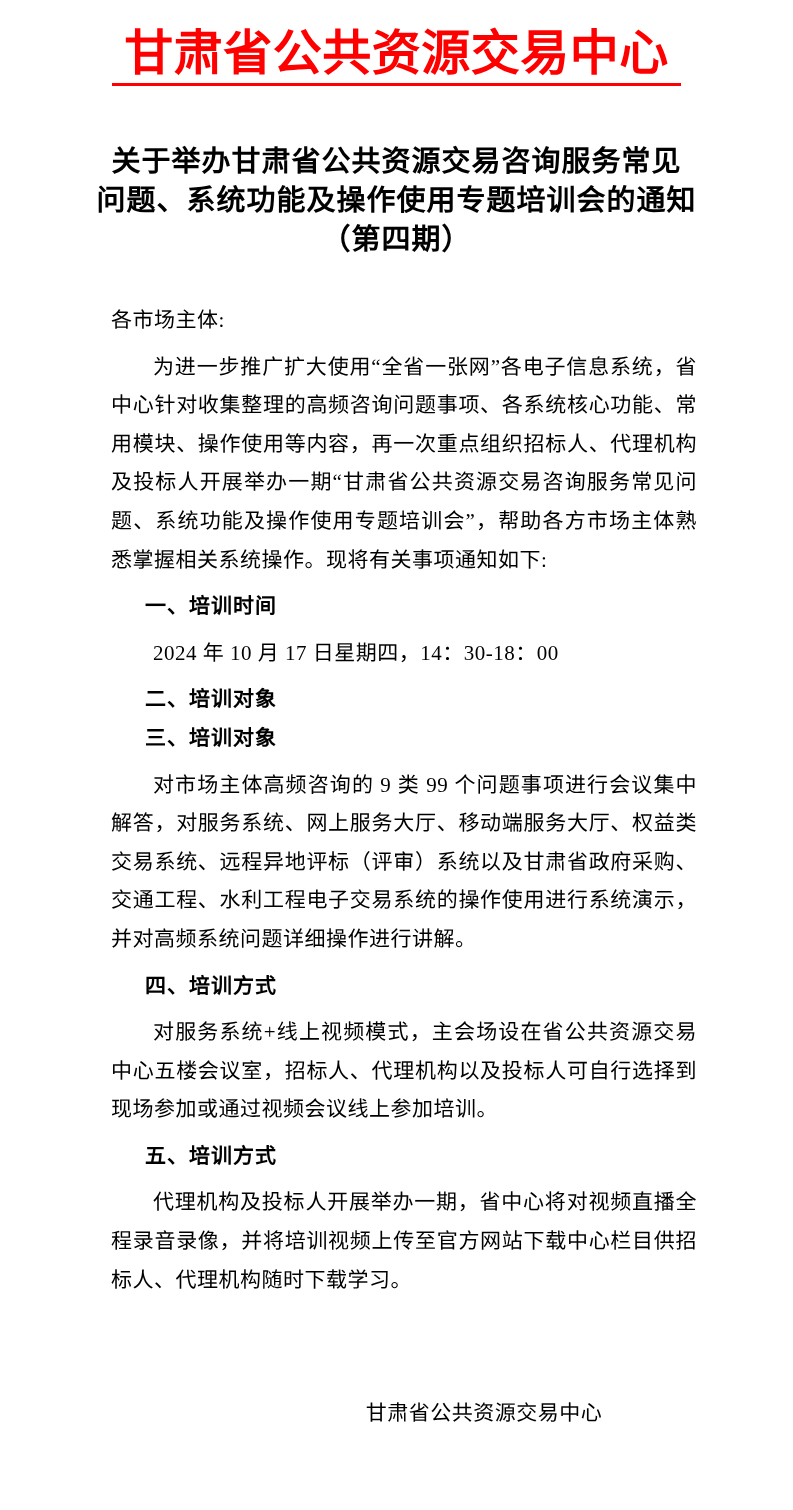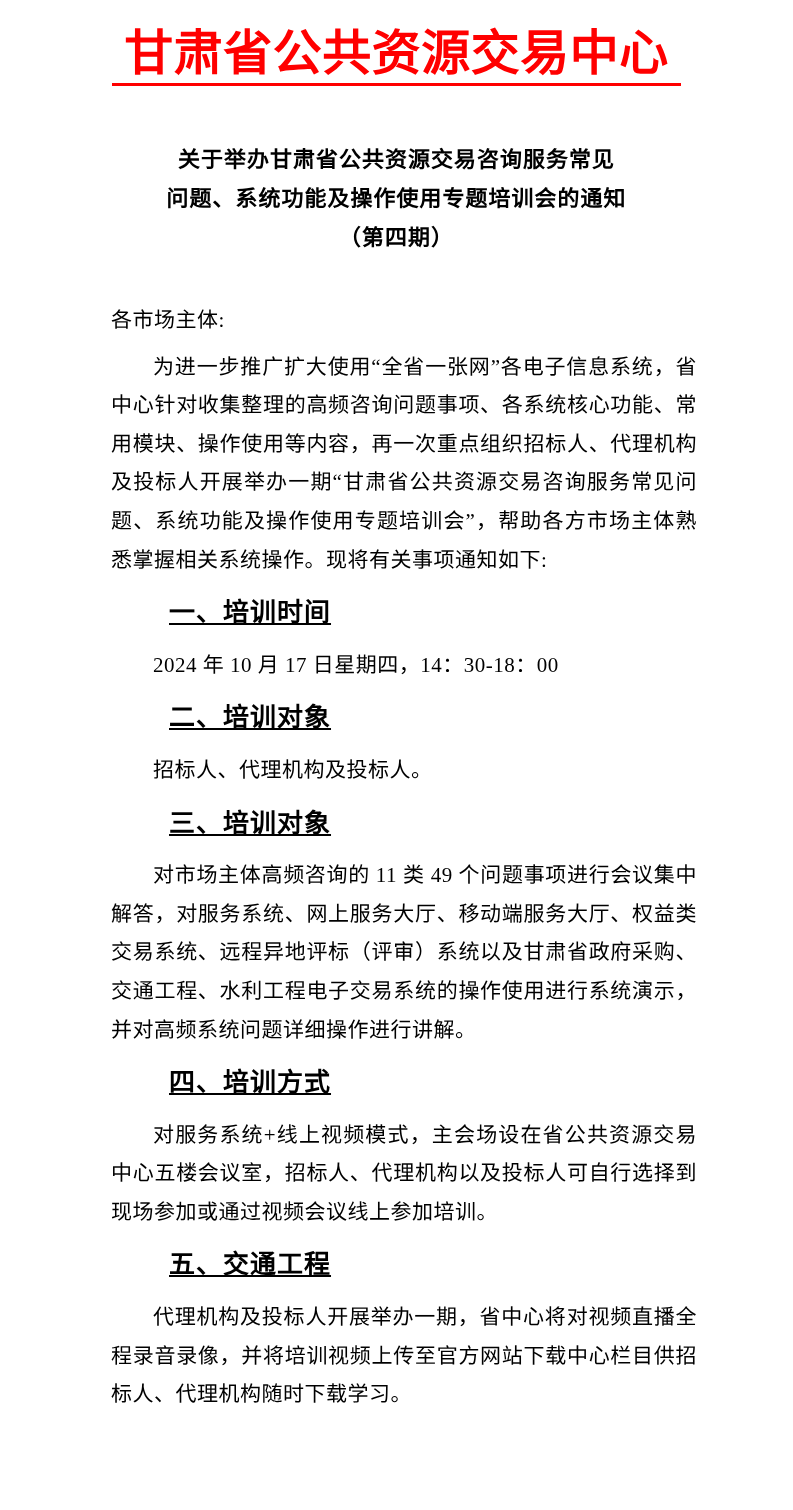--- a/index.html
+++ b/index.html
@@ -26,48 +26,47 @@
     letter-spacing: 0.5px;
     color: #ff0000;
     border-bottom: 3px solid #ff0000;
     padding: 0 12px 3px 12px;
     white-space: nowrap;
   }
   
   .doc-title {
     margin: 56px 0 0 0;
     text-align: center;
-    font-size: 22px;
+    font-size: 29px;
     line-height: 39px;
     font-weight: bold;
     letter-spacing: 1px;
-    font-family: Liberation Mono, monospace;
+    font-family: Liberation Serif, serif;
   }
   .doc-title-line { display: block; }
   
   .body-text {
     margin: 42px 88px 0 103px;
     font-size: 21px;
     line-height: 38.6px;
     letter-spacing: 0.5px;
     text-align: justify;
   }
   .body-text p { margin: 8px; padding: 0; }
   .salutation { text-indent: 0; }
   .para { text-indent: 2em; }
   .sec-heading {
-    margin: 14px;
+    margin: 0;
     padding: 0;
-    font-size: 26px;
+    font-size: 21px;
     line-height: 38.6px;
     font-weight: bold;
     text-indent: 2em;
     font-family: "Liberation Sans", sans-serif;
     letter-spacing: 1px;
-    text-decoration: underline;
   }
   
   .signature {
     margin-top: 94px;
     padding-left: 175px;
     text-align: center;
     font-size: 21px;
     line-height: 40px;
     letter-spacing: 0.5px;
   }
@@ -90,29 +89,28 @@
   <main class="body-text">
 
     <p class="salutation">各市场主体:</p>
 
     <p class="para">为进一步推广扩大使用“全省一张网”各电子信息系统，省中心针对收集整理的高频咨询问题事项、各系统核心功能、常用模块、操作使用等内容，再一次重点组织招标人、代理机构及投标人开展举办一期“甘肃省公共资源交易咨询服务常见问题、系统功能及操作使用专题培训会”，帮助各方市场主体熟悉掌握相关系统操作。现将有关事项通知如下:</p>
 
     <h2 class="sec-heading">一、培训时间</h2>
     <p class="para">2024 年 10 月 17 日星期四，14：30-18：00</p>
 
     <h2 class="sec-heading">二、培训对象</h2>
-    <p class="para">招标人、代理机构及投标人。</p>
 
     <h2 class="sec-heading">三、培训对象</h2>
-    <p class="para">对市场主体高频咨询的 11 类 49 个问题事项进行会议集中解答，对服务系统、网上服务大厅、移动端服务大厅、权益类交易系统、远程异地评标（评审）系统以及甘肃省政府采购、交通工程、水利工程电子交易系统的操作使用进行系统演示，并对高频系统问题详细操作进行讲解。</p>
+    <p class="para">对市场主体高频咨询的 9 类 99 个问题事项进行会议集中解答，对服务系统、网上服务大厅、移动端服务大厅、权益类交易系统、远程异地评标（评审）系统以及甘肃省政府采购、交通工程、水利工程电子交易系统的操作使用进行系统演示，并对高频系统问题详细操作进行讲解。</p>
 
     <h2 class="sec-heading">四、培训方式</h2>
     <p class="para">对服务系统+线上视频模式，主会场设在省公共资源交易中心五楼会议室，招标人、代理机构以及投标人可自行选择到现场参加或通过视频会议线上参加培训。</p>
 
-    <h2 class="sec-heading">五、交通工程</h2>
+    <h2 class="sec-heading">五、培训方式</h2>
     <p class="para">代理机构及投标人开展举办一期，省中心将对视频直播全程录音录像，并将培训视频上传至官方网站下载中心栏目供招标人、代理机构随时下载学习。</p>
 
   </main>
 
   <footer class="signature">
     <div>甘肃省公共资源交易中心</div>
   </footer>
 
 </div>
 

